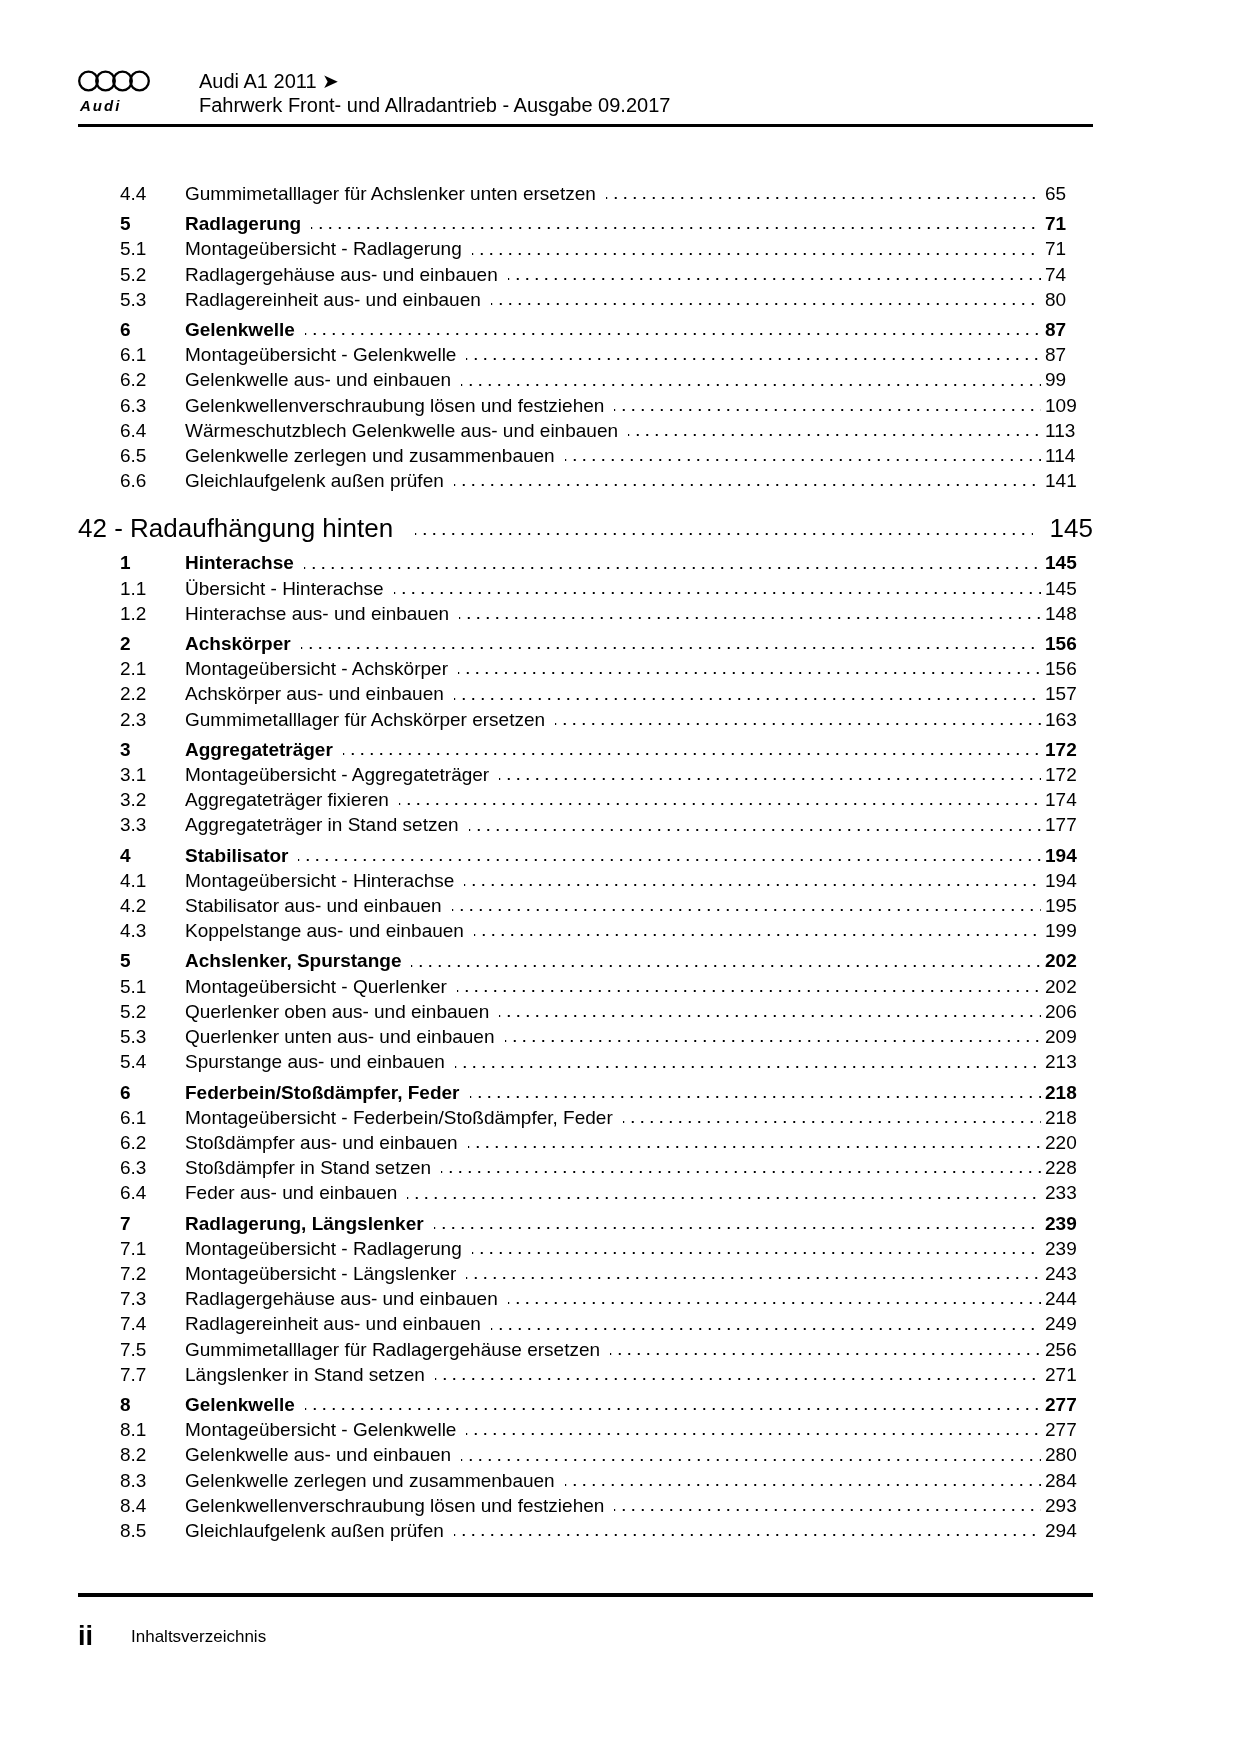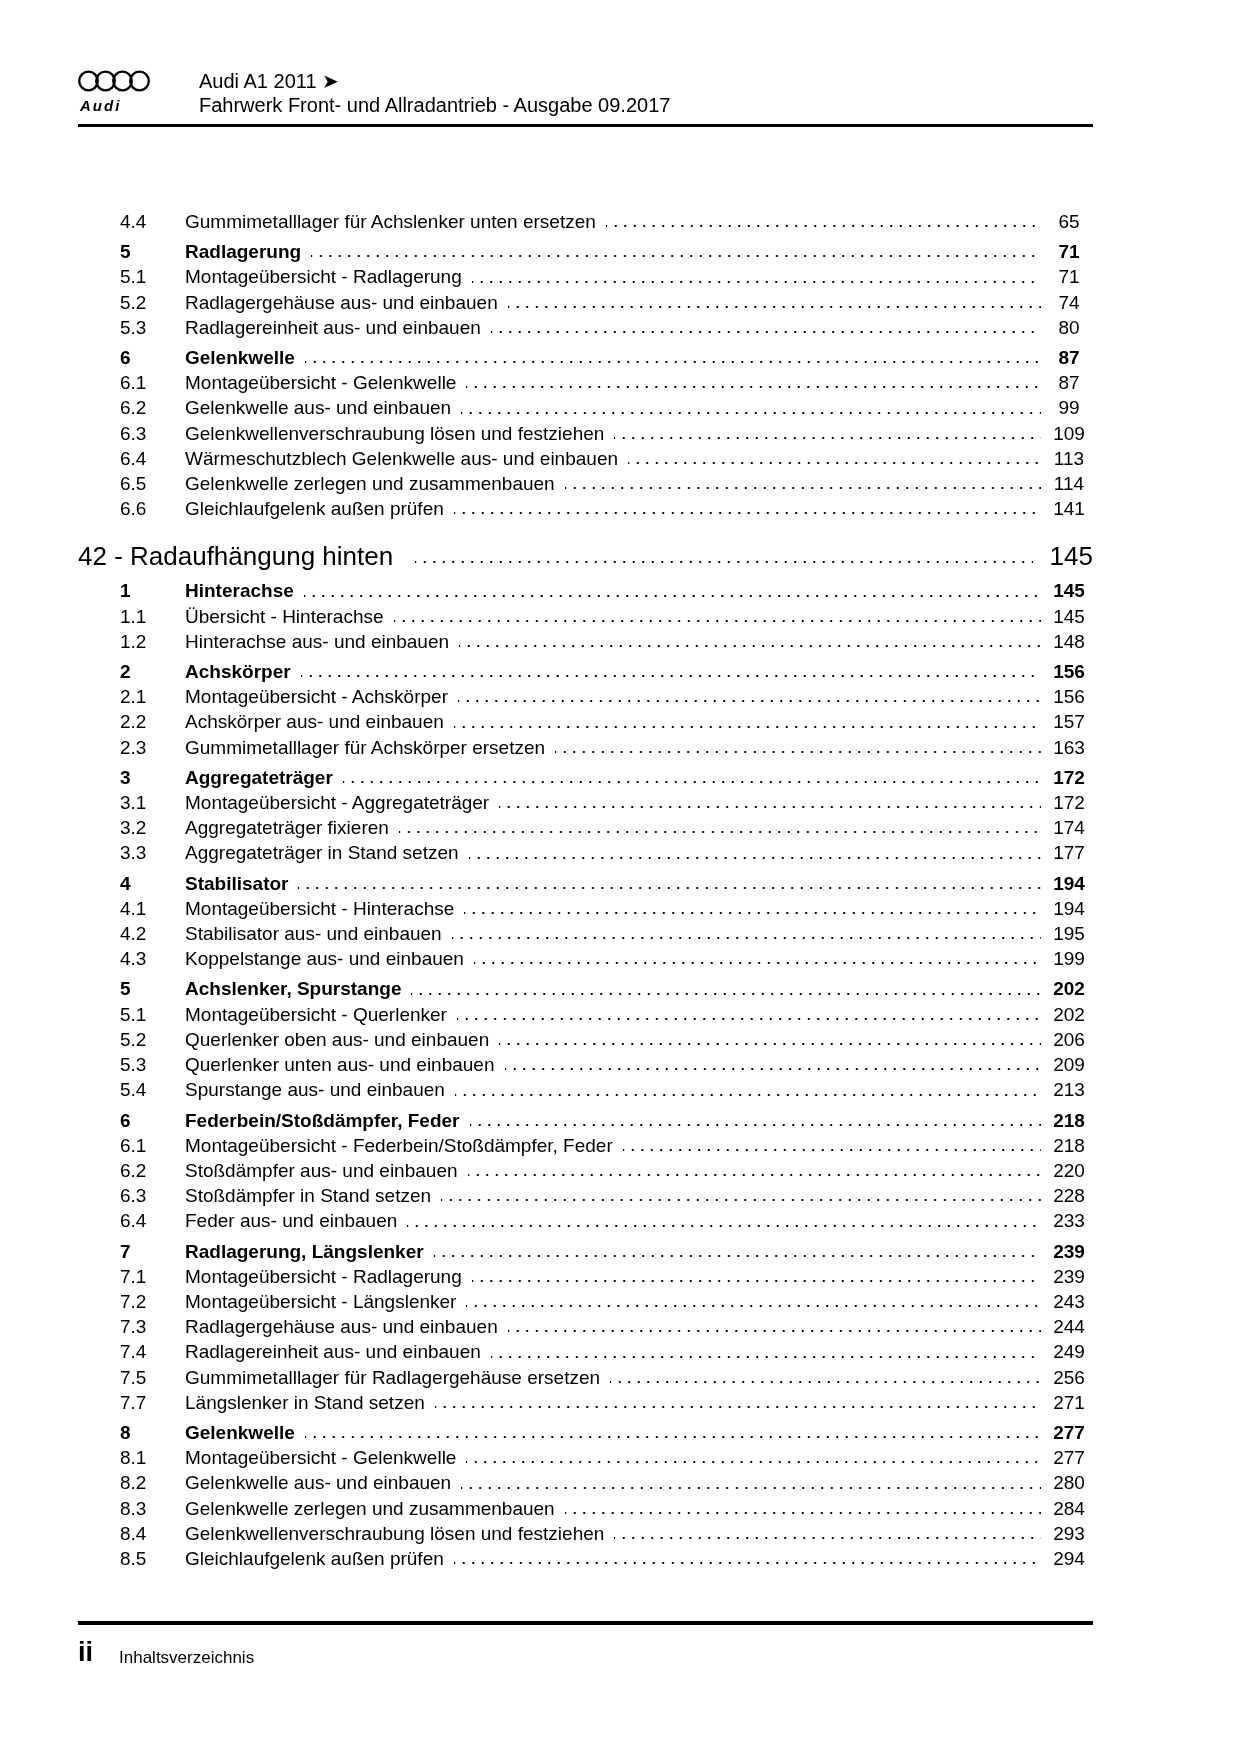--- a/index.html
+++ b/index.html
@@ -20,44 +20,44 @@
   .logo svg { display:block; }
   .wordmark {
     font-weight:700; font-size:15px; letter-spacing:2px;
     margin-top:1px; padding-left:2px; font-style:italic;
   }
   .header-text { font-size:20px; line-height:24px; padding-top:3px;margin-left:44px; }
   .rule { background:#000; }
   .rule-top { height:3px; margin-top:7px; }
   .rule-bottom { height:4px; }
   
-  .toc { margin-top:82px; font-size:19px; }
+  .toc { margin-top:54px; font-size:19px; }
   .toc-row { display:flex; align-items:baseline; line-height:25.2px; white-space:nowrap; }
   .toc-row.bold { font-weight:700; margin-top:5px; }
   .toc-num { flex:0 0 65px; margin-left:42px; }
   .toc-title { flex:0 0 auto; }
   .toc-dots {
     flex:1 1 auto; align-self:stretch;
     margin-left:10px; margin-right:4px;
     background-image:radial-gradient(circle, #000 1.15px, rgba(0,0,0,0) 1.45px);
     background-size:9.5px 8px;
     background-repeat:repeat-x;
     background-position:left 5px bottom 4px;
   }
-  .toc-page { flex:0 0 auto; min-width:48px; text-align:center; }
+  .toc-page { flex:0 0 auto; min-width:48px; text-align:left; }
   .chapter-row {
     display:flex; align-items:baseline; white-space:nowrap;
     font-size:26px; line-height:34px;
     margin-top:18px; margin-bottom:5px;
   }
   .chapter-row .toc-dots { margin-left:22px; background-position:left 5px bottom 7px; }
   .chapter-page { flex:0 0 auto; min-width:56px; text-align:right; }
   
   .footer-rule-wrap { margin-top:50px; }
-  .doc-footer { display:flex; align-items:flex-end; margin-top:12px; }
+  .doc-footer { display:flex; align-items:center; margin-top:24px;gap:12px; }
   .footer-page { font-size:27px; font-weight:700; }
   .footer-label { font-size:17px; margin-left:26px; }
 </style>
 </head>
 <body>
 
 <div class="page">
 
   <header class="doc-header">
     <div class="logo">

